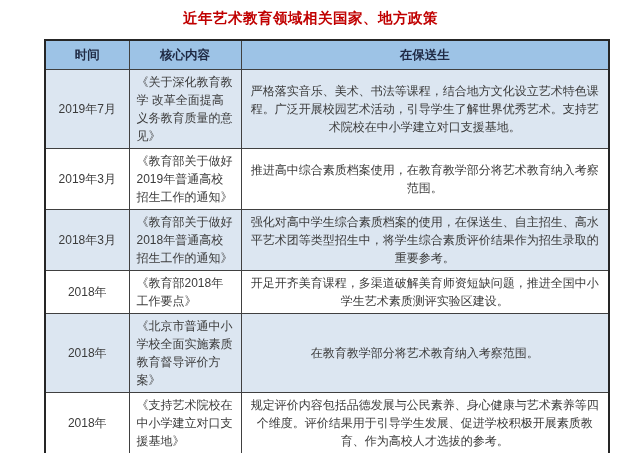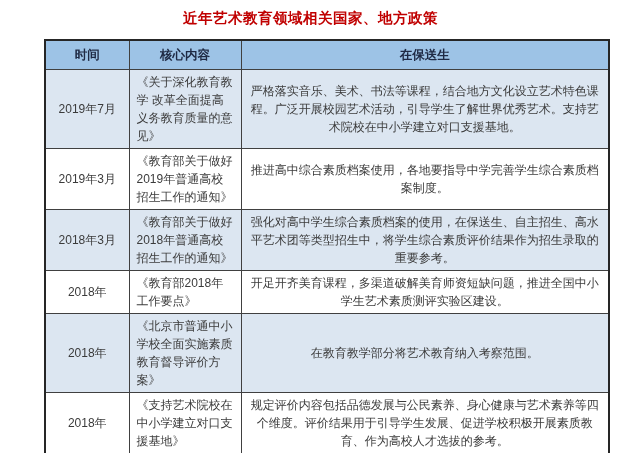--- a/index.html
+++ b/index.html
@@ -80,21 +80,21 @@
     </thead>
     <tbody>
       <tr class="shaded">
         <td class="date">2019年7月</td>
         <td class="doc">《关于深化教育教学 改革全面提高义务教育质量的意见》</td>
         <td class="core">严格落实音乐、美术、书法等课程，结合地方文化设立艺术特色课程。广泛开展校园艺术活动，引导学生了解世界优秀艺术。支持艺术院校在中小学建立对口支援基地。</td>
       </tr>
       <tr class="plain">
         <td class="date">2019年3月</td>
         <td class="doc">《教育部关于做好2019年普通高校招生工作的通知》</td>
-        <td class="core">推进高中综合素质档案使用，各地要指导中学完善学生综合素质档案制度。</td>
+        <td class="core">推进高中综合素质档案使用，在教育教学部分将艺术教育纳入考察范围。</td>
       </tr>
       <tr class="shaded">
         <td class="date">2018年3月</td>
         <td class="doc">《教育部关于做好2018年普通高校招生工作的通知》</td>
         <td class="core">强化对高中学生综合素质档案的使用，在保送生、自主招生、高水平艺术团等类型招生中，将学生综合素质评价结果作为招生录取的重要参考。</td>
       </tr>
       <tr class="plain">
         <td class="date">2018年</td>
         <td class="doc">《教育部2018年工作要点》</td>
         <td class="core">开足开齐美育课程，多渠道破解美育师资短缺问题，推进全国中小学生艺术素质测评实验区建设。</td>

